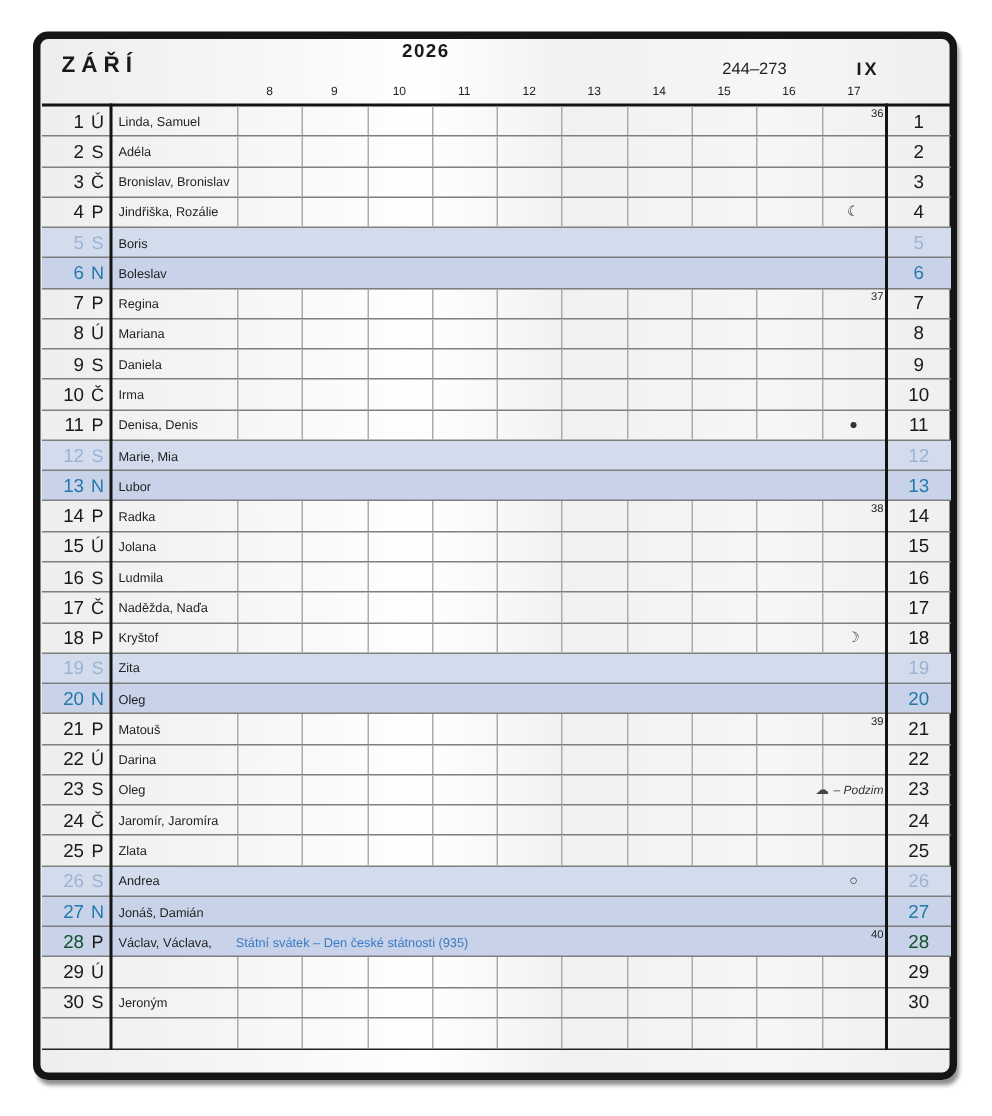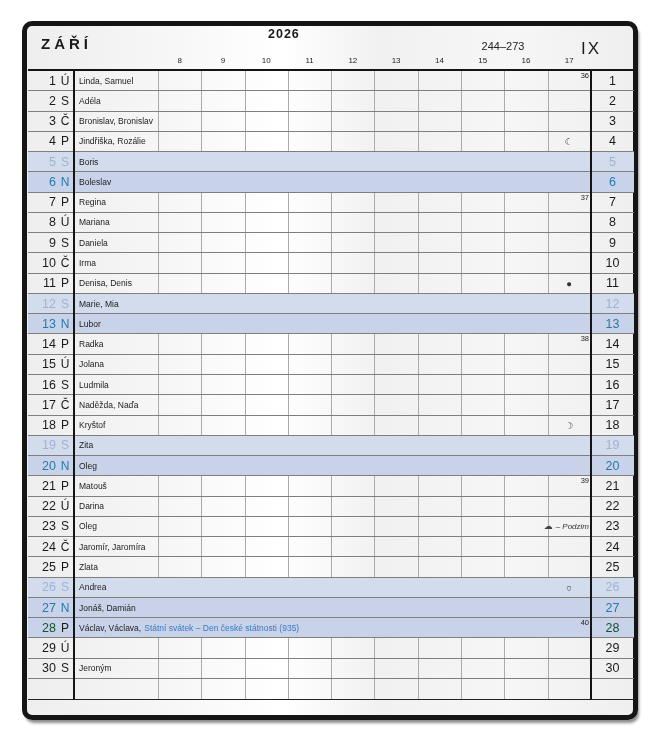--- a/index.html
+++ b/index.html
@@ -13,32 +13,32 @@
     box-sizing:border-box;border:5px solid #151515;border-radius:10px;
     background:linear-gradient(90deg,#eeeeee 0%,#f6f6f6 22%,#ffffff 42%,#f1f1f1 58%,#f6f6f6 80%,#efefef 100%);
     box-shadow:2px 4px 3px -1px rgba(0,0,0,0.45);
   }
   .content{position:absolute;left:1px;top:0px;width:606px;height:689px;}
   
   .header{position:absolute;left:0;top:0;width:606px;height:43px;padding-left:26px;}
   .title{position:absolute;left:13px;top:9px;font-size:15px;font-weight:bold;letter-spacing:4px;}
   .year{position:absolute;left:240px;width:60px;top:1px;text-align:left;font-size:12.5px;font-weight:bold;letter-spacing:1px;}
   .range{position:absolute;left:430px;width:90px;top:14px;text-align:center;font-size:11px;color:#222;}
-  .numeral{position:absolute;left:543px;width:40px;top:13px;text-align:center;font-size:17px;font-weight:normal;letter-spacing:2px;}
+  .numeral{position:absolute;left:543px;width:40px;top:13px;font-size:12px;font-weight:bold;letter-spacing:2px;}
   .hlabels{position:absolute;left:130px;top:30px;width:433px;height:11px;display:flex;}
   .hlabel{flex:1;text-align:center;font-size:8px;color:#222;}
   .headline{position:absolute;left:0;top:43px;width:606px;height:2px;background:#141414;}
   
   #rows{position:absolute;left:0;top:45px;width:606px;}
   .row{position:relative;height:20.27px;box-sizing:border-box;border-bottom:1px solid #7f7f7f;}
   .daycol{position:absolute;left:0;top:0;bottom:0;width:46px;display:flex;align-items:center;justify-content:flex-end;padding-right:2px;box-sizing:border-box;}
   .dnum{font-size:12.5px;}
   .dow{width:14px;text-align:center;font-size:12px;margin-left:2px;}
   .namecol{position:absolute;left:51px;right:46px;top:0;bottom:0;display:flex;align-items:center;font-size:8.5px;color:#222;white-space:nowrap;overflow:visible;text-align:right;}
-  .note{color:#3a79c3;margin-left:3px;}
+  .note{color:#3a79c3;margin-left:16px;}
   .cells{position:absolute;left:130px;width:433px;top:0;bottom:0;display:flex;}
   .cell{flex:1;border-left:1px solid #ababab;box-sizing:border-box;}
   .wk{position:absolute;right:45px;top:1px;font-size:7.5px;line-height:8px;color:#222;}
   .moon{position:absolute;left:519px;width:44px;top:0;bottom:0;display:flex;align-items:center;justify-content:center;font-size:9.5px;color:#333;}
   .season{position:absolute;right:45px;top:0;bottom:0;display:flex;align-items:center;font-style:italic;font-size:8px;color:#333;}
   .season .cloud{font-style:normal;font-size:9px;margin-right:3px;color:#444;}
   .rightcol{position:absolute;left:563px;right:0;top:0;bottom:0;display:flex;align-items:center;justify-content:center;font-size:12.5px;}
   
   .sat{background:#d3dcec;}
   .sat .dnum,.sat .dow,.sat .rightcol{color:#9cb4d4;}

